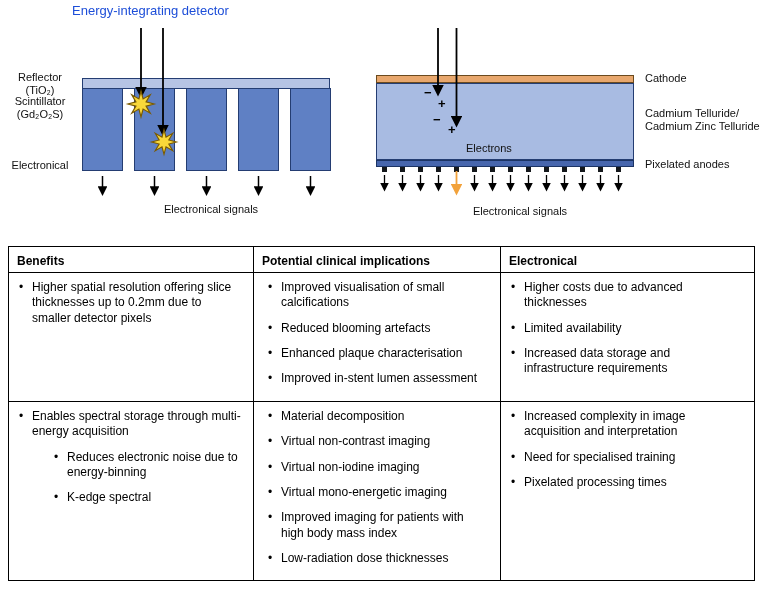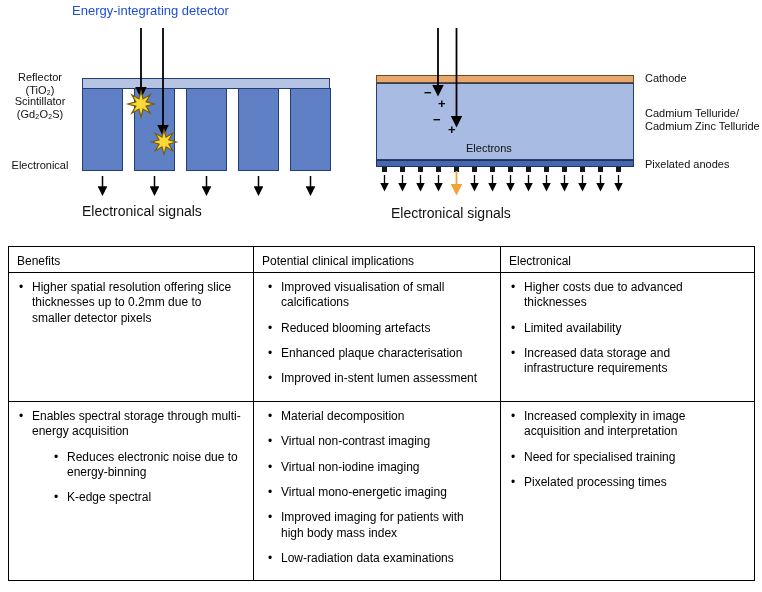--- a/index.html
+++ b/index.html
@@ -3,35 +3,35 @@
 <meta charset="utf-8">
 <style>
   *{box-sizing:border-box;margin:0;padding:0}
   html,body{background:#fff}
   body{font-family:"Liberation Sans","DejaVu Sans",sans-serif;color:#111}
   .canvas{position:relative;width:762px;height:592px;background:#fff;overflow:hidden}
   .dtitle{position:absolute;width:260px;text-align:left;font-size:13px;color:#1d4ed8}
   .side-label{position:absolute;font-size:11px;line-height:13px;color:#111}
   .left-label{width:76px;text-align:center}
   .right-label{width:125px;text-align:left}
-  .signals{position:absolute;width:258px;text-align:left;font-size:14px;color:#111}
+  .signals{position:absolute;width:258px;text-align:center;font-size:11px;color:#111}
   .strip-left{position:absolute;left:82px;top:78px;width:248px;height:11px;background:#b6c4e4;border:1.5px solid #243d72}
   .scint-cell{position:absolute;top:88px;width:41px;height:83px;background:#5f80c4;border:1.5px solid #243d72}
   .cathode{position:absolute;left:376px;top:75px;width:258px;height:8px;background:#e8a76d;border:1px solid #6b4a1e}
   .pcd-block{position:absolute;left:376px;top:83px;width:258px;height:77px;background:#a8bbe2;border:1.5px solid #243d72}
   .anode-strip{position:absolute;left:376px;top:160px;width:258px;height:7px;background:#4766ad;border:1px solid #1c3464}
   .tooth{position:absolute;top:167px;width:5px;height:5px;background:#15181c}
   .charge{position:absolute;font-size:13px;font-weight:bold;color:#000;line-height:13px}
   .electrons{position:absolute;left:466px;top:142px;font-size:11px;color:#111}
   svg.overlay{position:absolute;left:0;top:0;pointer-events:none}
 
   table.info-table{position:absolute;left:8px;top:246px;width:746px;border-collapse:collapse;table-layout:fixed;font-size:12px;color:#000;background:#fff}
   table.info-table td{border:1.2px solid #000;vertical-align:top;padding:7px 12px 4px 8px}
   td.caption-cell{font-weight:bold;padding:5px 6px;vertical-align:middle}
-  td.colhead{font-weight:normal;padding:5px 6px 5px 8px;vertical-align:middle}
+  td.colhead{font-weight:bold;padding:5px 6px 5px 8px;vertical-align:middle}
   ul.blist{list-style:none}
   ul.blist li{position:relative;padding-left:15px;margin-bottom:10px;line-height:1.28}
   ul.blist li::before{content:"\2022";position:absolute;left:2px}
   ul.blist.shift{margin-left:4px}
   ul.sub{list-style:none;margin:10px 0 0 20px}
 </style>
 </head>
 <body>
 
 <div class="canvas">
@@ -188,21 +188,21 @@
             </li>
           </ul>
         </td>
         <td>
           <ul class="blist shift">
             <li>Material decomposition</li>
             <li>Virtual non-contrast imaging</li>
             <li>Virtual non-iodine imaging</li>
             <li>Virtual mono-energetic imaging</li>
             <li>Improved imaging for patients with high body mass index</li>
-            <li>Low-radiation data examinations</li>
+            <li>Low-radiation dose thicknesses</li>
           </ul>
         </td>
         <td>
           <ul class="blist">
             <li>Increased complexity in image acquisition and interpretation</li>
             <li>Need for specialised training</li>
             <li>Pixelated processing times</li>
           </ul>
         </td>
       </tr>

